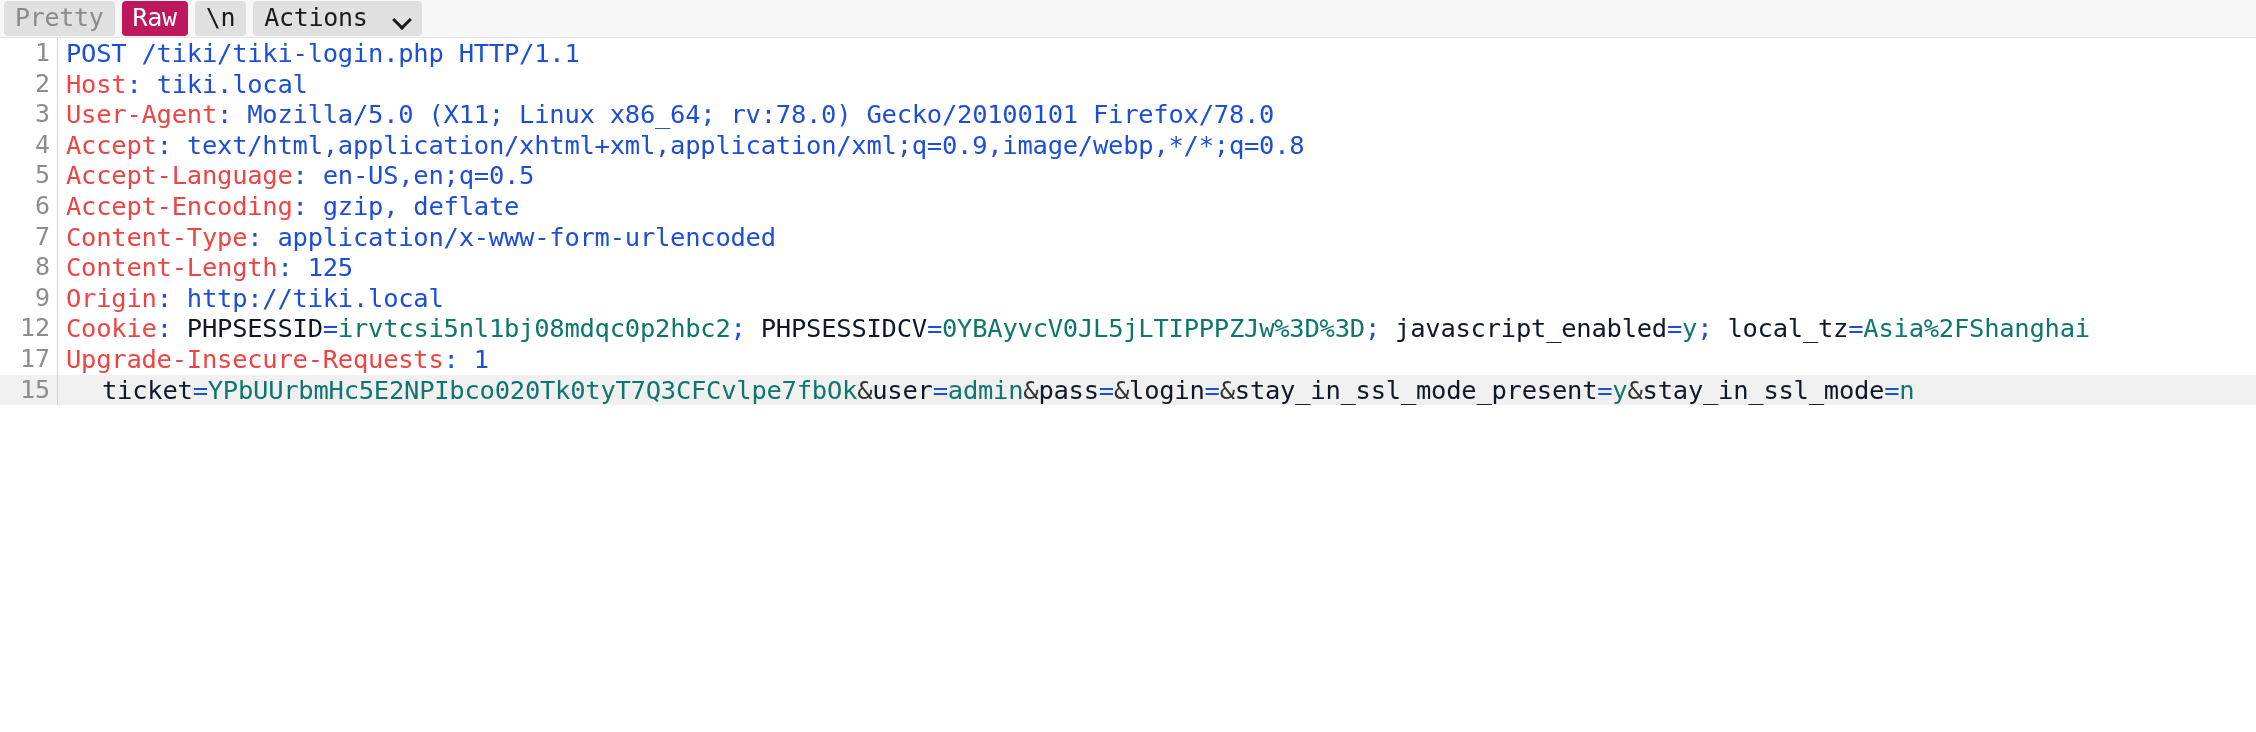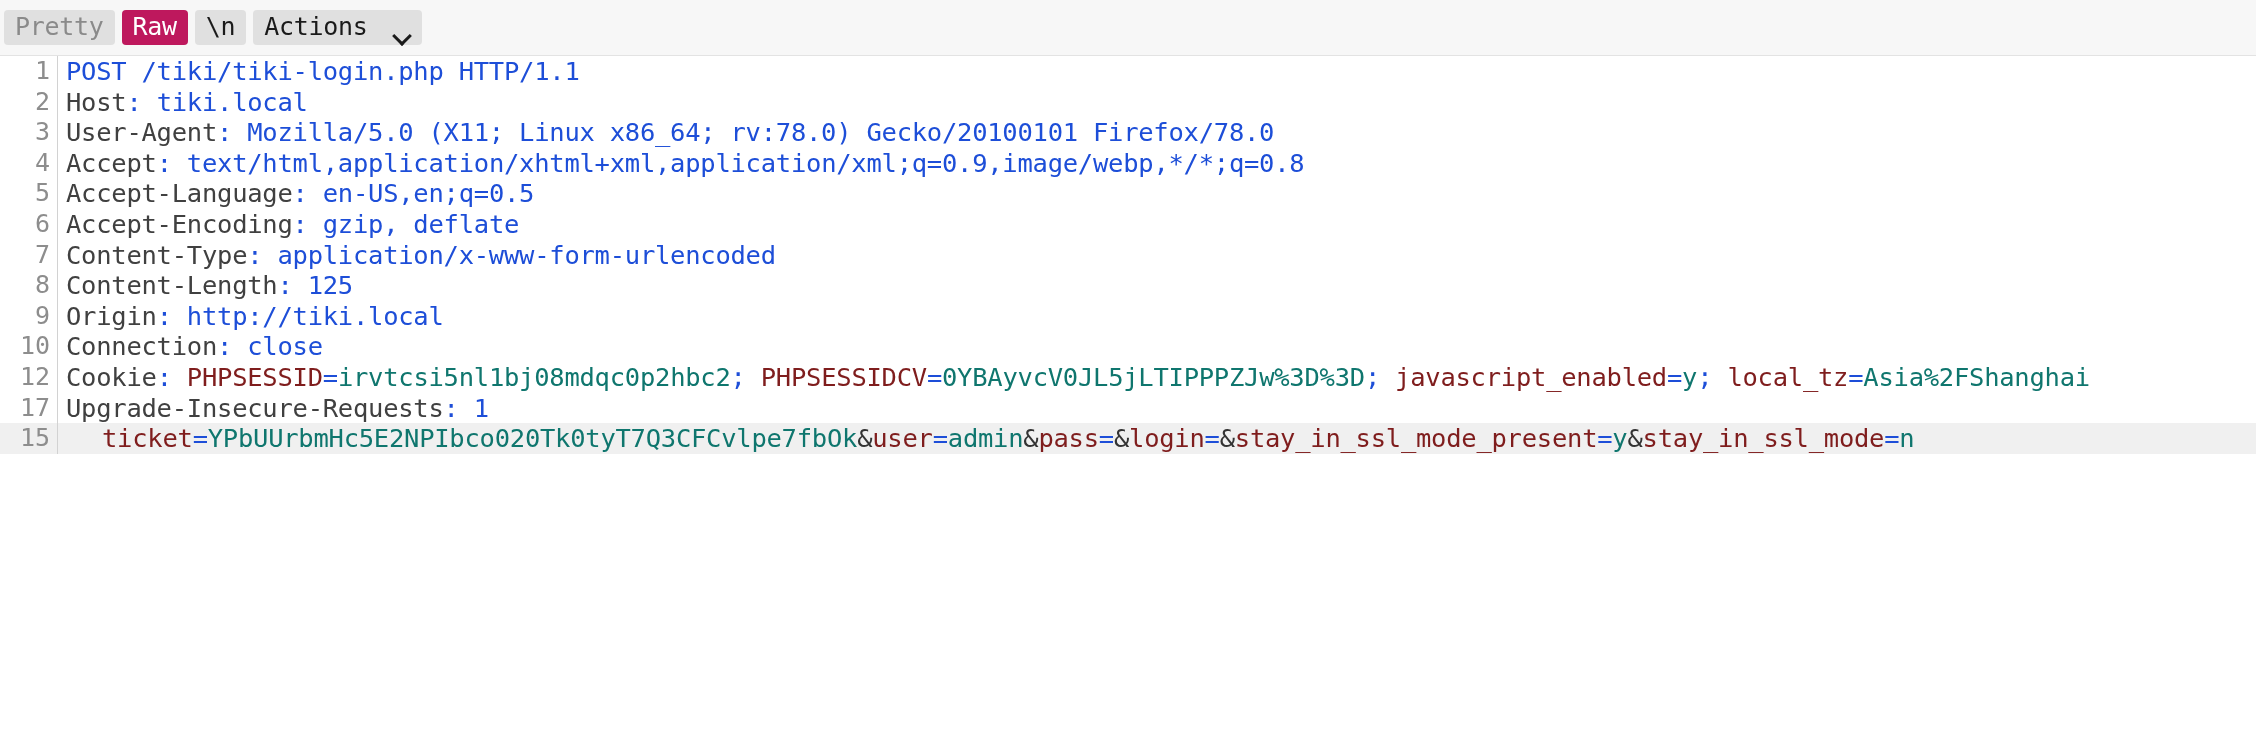--- a/index.html
+++ b/index.html
@@ -8,21 +8,21 @@
     padding: 0;
     width: 2256px;
     height: 732px;
     background: #ffffff;
     font-family: "DejaVu Sans Mono", monospace;
     overflow: hidden;
   }
 
   
   #toolbar {
-    height: 56px;
+    height: 38px;
     background: #f7f7f7;
     border-bottom: 1px solid #e3e3e3;
     display: flex;
     align-items: center;
     padding: 0 0 0 4px;
     gap: 7px;
   }
   .tbtn {
     font-family: "DejaVu Sans Mono", monospace;
     font-size: 25px;
@@ -36,21 +36,21 @@
     white-space: nowrap;
     letter-spacing: -0.3px;
   }
   .tbtn.dark { color: #1a1a1a; }
   .tbtn.active {
     background: #be185d;
     color: #ffffff;
   }
   .tbtn.actions {
     display: inline-flex;
-    align-items: flex-end;
+    align-items: center;
     gap: 26px;
   }
   .caret {
     display: inline-block;
     width: 17px;
     height: 11px;
     position: relative;
     top: 1px;
   }
   .caret::before {
@@ -92,22 +92,22 @@
   .code {
     flex: 1 1 auto;
     padding-left: 8px;
     font-size: 25.5px;
     line-height: 30.6px;
     font-family: "DejaVu Sans Mono", monospace;
     color: #1c1c1c;
     letter-spacing: -0.25px;
     overflow: hidden;
   }
-  .k    { color: #404040; }   
-  .kb   { color: #7f1d1d; }   
+  .k    { color: #ef4444; }   
+  .kb   { color: #0f172a; }   
   .v    { color: #1d4ed8; }   
   .r    { color: #0f766e; }   
   .amp  { color: #333333; }   
 </style>
 </head>
 <body>
 
 <div id="toolbar">
   <button class="tbtn">Pretty</button>
   <button class="tbtn active">Raw</button>
@@ -121,17 +121,16 @@
 <div id="editor">
     <div class="row"><div class="gutter">1</div><div class="code"><span class="v">POST /tiki/tiki-login.php HTTP/1.1</span></div></div>
     <div class="row"><div class="gutter">2</div><div class="code"><span class="k">Host</span><span class="v">: tiki.local</span></div></div>
     <div class="row"><div class="gutter">3</div><div class="code"><span class="k">User-Agent</span><span class="v">: Mozilla/5.0 (X11; Linux x86_64; rv:78.0) Gecko/20100101 Firefox/78.0</span></div></div>
     <div class="row"><div class="gutter">4</div><div class="code"><span class="k">Accept</span><span class="v">: text/html,application/xhtml+xml,application/xml;q=0.9,image/webp,*/*;q=0.8</span></div></div>
     <div class="row"><div class="gutter">5</div><div class="code"><span class="k">Accept-Language</span><span class="v">: en-US,en;q=0.5</span></div></div>
     <div class="row"><div class="gutter">6</div><div class="code"><span class="k">Accept-Encoding</span><span class="v">: gzip, deflate</span></div></div>
     <div class="row"><div class="gutter">7</div><div class="code"><span class="k">Content-Type</span><span class="v">: application/x-www-form-urlencoded</span></div></div>
     <div class="row"><div class="gutter">8</div><div class="code"><span class="k">Content-Length</span><span class="v">: 125</span></div></div>
     <div class="row"><div class="gutter">9</div><div class="code"><span class="k">Origin</span><span class="v">: http://tiki.local</span></div></div>
-    <div class="row"><div class="gutter">10</div><div class="code"><span class="k">Connection</span><span class="v">: close</span></div></div>
     <div class="row"><div class="gutter">12</div><div class="code"><span class="k">Cookie</span><span class="v">: </span><span class="kb">PHPSESSID</span><span class="v">=</span><span class="r">irvtcsi5nl1bj08mdqc0p2hbc2</span><span class="v">; </span><span class="kb">PHPSESSIDCV</span><span class="v">=</span><span class="r">0YBAyvcV0JL5jLTIPPPZJw%3D%3D</span><span class="v">; </span><span class="kb">javascript_enabled</span><span class="v">=</span><span class="r">y</span><span class="v">; </span><span class="kb">local_tz</span><span class="v">=</span><span class="r">Asia%2FShanghai</span></div></div>
     <div class="row"><div class="gutter">17</div><div class="code"><span class="k">Upgrade-Insecure-Requests</span><span class="v">: 1</span></div></div>
     <div class="row hl"><div class="gutter">15</div><div class="code"><span class="kb">ticket</span><span class="v">=</span><span class="r">YPbUUrbmHc5E2NPIbco020Tk0tyT7Q3CFCvlpe7fbOk</span><span class="amp">&amp;</span><span class="kb">user</span><span class="v">=</span><span class="r">admin</span><span class="amp">&amp;</span><span class="kb">pass</span><span class="v">=</span><span class="amp">&amp;</span><span class="kb">login</span><span class="v">=</span><span class="amp">&amp;</span><span class="kb">stay_in_ssl_mode_present</span><span class="v">=</span><span class="r">y</span><span class="amp">&amp;</span><span class="kb">stay_in_ssl_mode</span><span class="v">=</span><span class="r">n</span></div></div>
   </div>
 
 </body></html>

